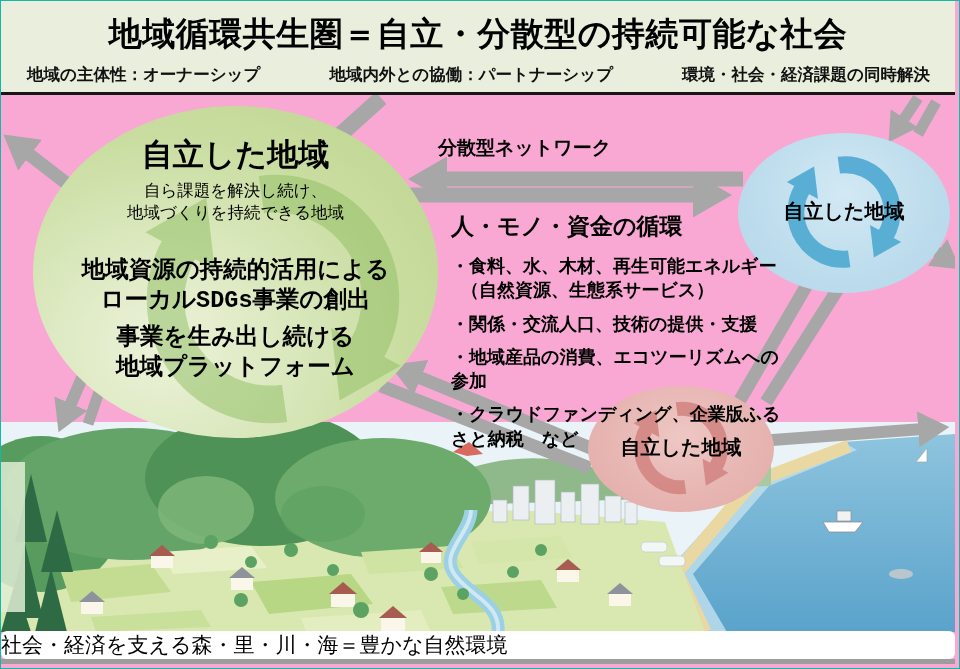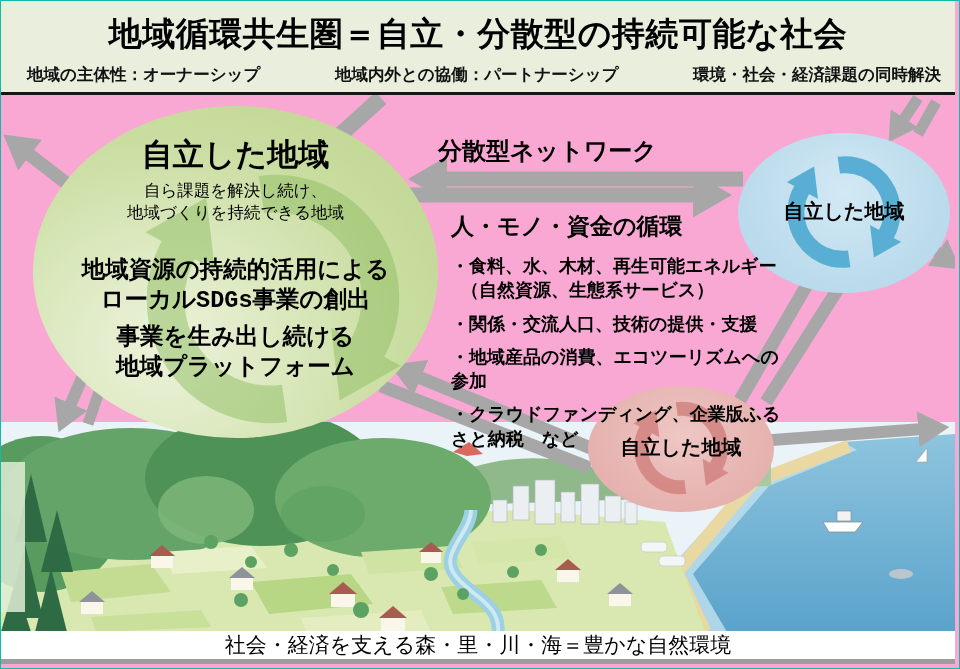--- a/index.html
+++ b/index.html
@@ -1,21 +1,21 @@
 <!DOCTYPE html>
 <html><head>
 <meta charset="utf-8">
 <style>
   html,body{margin:0;padding:0;background:#fff;font-family:"Liberation Sans","DejaVu Sans",sans-serif;}
   #frame{position:relative;width:960px;height:669px;box-sizing:border-box;border:1px solid #14b8a6;background:#f9a8d4;overflow:hidden;}
 
   
   #header{position:absolute;left:0;top:0;width:954px;height:94px;background:#e9eedd;border-bottom:3px solid #161616;box-sizing:border-box;z-index:5;}
   #title{margin:0;padding-top:11px;text-align:center;font-size:33px;font-weight:900;color:#000;letter-spacing:.5px;}
-  #principles{display:flex;justify-content:space-between;padding:7px 14px 0 26px;font-size:16.5px;font-weight:600;color:#111;}
+  #principles{display:flex;justify-content:space-between;padding:7px 25px 0 26px;font-size:16.5px;font-weight:600;color:#111;}
 
   
   #arrows{position:absolute;left:0;top:0;width:954px;height:663px;z-index:1;}
   #arrows line{stroke:#a7a7a7;}
   #arrows .ah{fill:#a7a7a7;}
 
   
   #landscape{position:absolute;left:0;top:421px;width:954px;height:210px;z-index:0;}
 
   
@@ -29,28 +29,28 @@
   #green-point1{margin-top:32px;font-size:23.5px;font-weight:900;line-height:1.3;font-family:Liberation Mono, monospace;}
   #green-point2{margin-top:4px;font-size:23.5px;font-weight:900;line-height:1.3;}
 
   #blue-circle{left:737px;top:132px;width:212px;height:160px;z-index:2;
     background:radial-gradient(ellipse at 50% 38%, #d3e9f4 0%, #bedded 55%, #b3d7ea 100%);}
   #pink-circle{left:587px;top:385px;width:186px;height:126px;z-index:2;
     background:radial-gradient(ellipse at 50% 40%, #eec7c4 0%, #e6b4b1 60%, #e2aca9 100%);}
   .node-label{position:absolute;left:0;right:0;top:50%;transform:translateY(-54%);text-align:center;font-size:20px;font-weight:900;color:#000;z-index:3;}
 
   
-  #network-title{position:absolute;left:437px;top:134px;font-size:24px;font-weight:900;color:#000;z-index:3;}
+  #network-title{position:absolute;left:437px;top:134px;font-size:19px;font-weight:900;color:#000;z-index:3;}
   #flow{position:absolute;left:450px;top:210px;width:330px;z-index:3;color:#000;}
   #flow-title{font-size:23px;font-weight:900;margin-bottom:12px;}
   .flow-item{font-size:18px;font-weight:700;line-height:1.35;margin-top:9px;}
   .flow-item.cont{margin-top:0;padding-left:10px;}
 
   
-  #caption-band{position:absolute;left:0;top:630px;width:954px;height:28px;background:#fff;z-index:4;text-align:center;}
+  #caption-band{position:absolute;left:0;top:630px;width:954px;height:28px;background:#fff;z-index:4;text-align:left;border-radius:6px;}
   #caption{font-size:21px;font-weight:500;color:#000;line-height:28px;}
   #bottom-bar{position:absolute;left:0;top:658px;width:954px;height:5px;background:#9d9d9d;z-index:4;}
 </style>
 </head>
 <body>
 
 <div id="frame">
 
   <svg id="landscape" viewBox="0 0 954 210">
     <rect x="0" y="0" width="954" height="210" fill="#eaf4f8"></rect>

